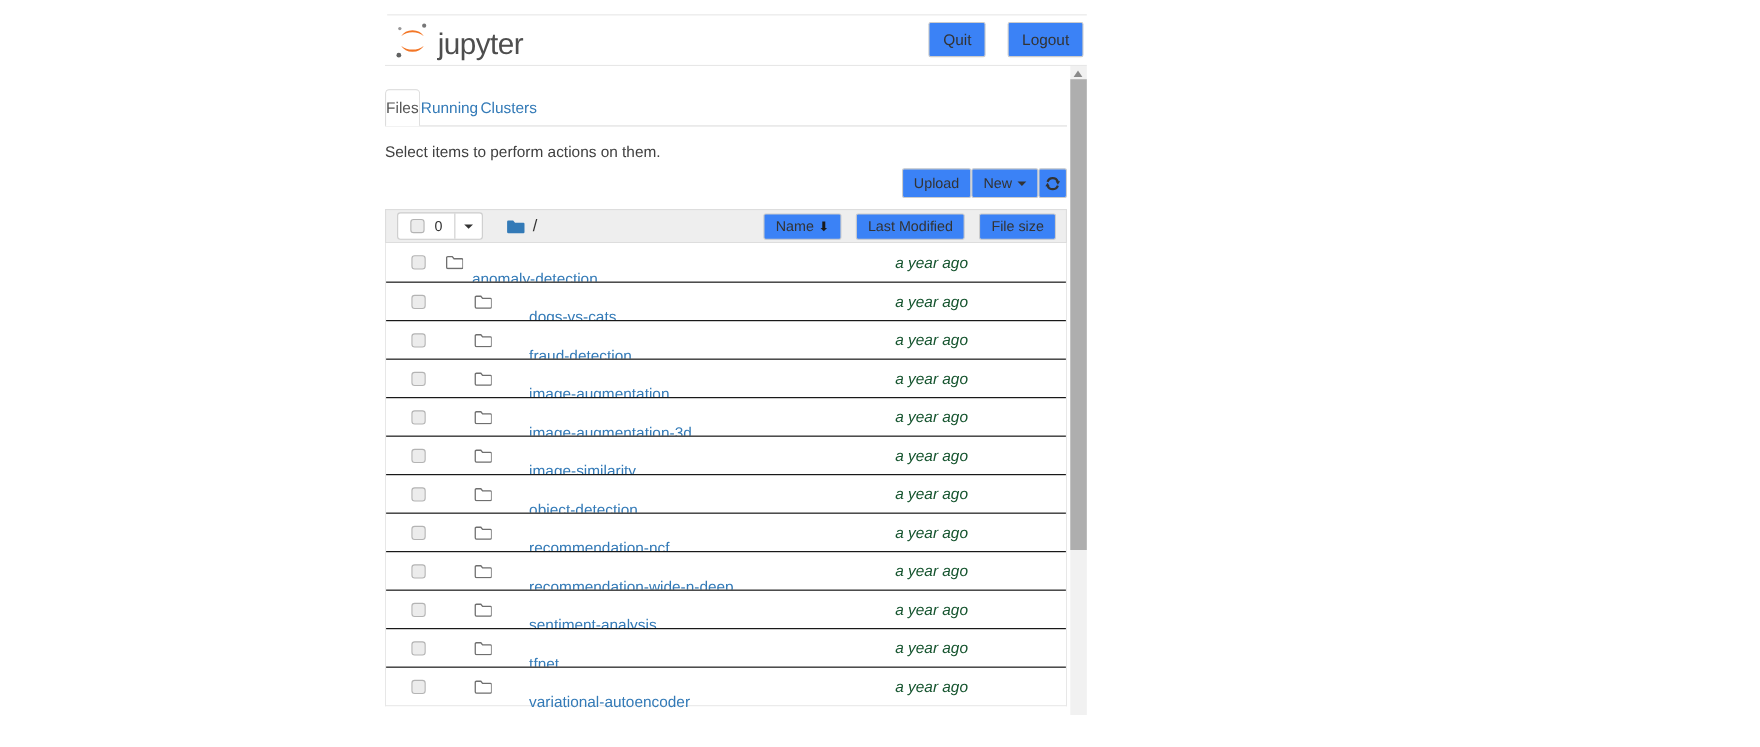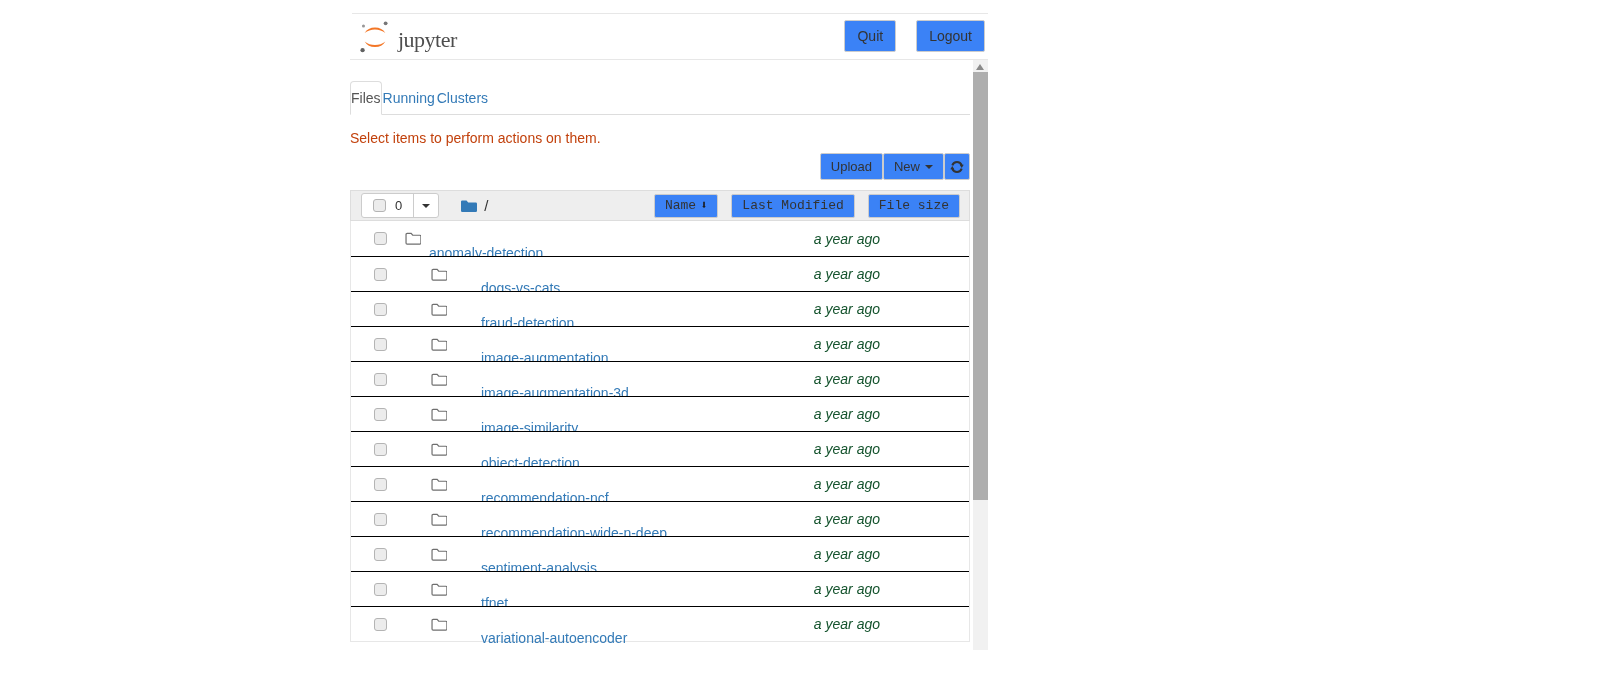--- a/index.html
+++ b/index.html
@@ -5,36 +5,36 @@
   * { margin:0; padding:0; box-sizing:border-box; }
   html,body { width:1600px; height:679px; background:#fff; overflow:hidden;
               font-family:"Liberation Sans", sans-serif; }
   #app { position:absolute; left:350px; top:0; width:638px; height:679px; }
 
   
   .top-rule { position:absolute; top:13px; left:2px; right:0; border-top:1px solid #e7e7e7; }
   .site-header { position:absolute; top:13px; left:0; width:638px; height:47px;
                  border-bottom:1px solid #e7e7e7; }
   .logo { position:absolute; left:7px; top:6px; display:flex; align-items:center; cursor:pointer; }
-  .logo-text { font-size:22px; color:#4e4e4e; letter-spacing:-0.5px; margin-left:5px; margin-top:2px;font-family:Liberation Serif, serif; }
+  .logo-text { font-size:27px; color:#4e4e4e; letter-spacing:-0.5px; margin-left:5px; margin-top:2px; }
   .header-buttons { position:absolute; right:3px; top:7px; display:flex; gap:20px; }
   .btn { background:#3b82f6; border:1px solid #ccc; border-radius:2px; color:#333;
          font-family:"Liberation Sans", sans-serif; cursor:pointer; }
   .hdr-btn { font-size:14px; padding:6px 12px; height:32px; }
 
   
   .page { position:absolute; left:0; top:60px; width:620px; }
 
   
   .tab-bar { margin-top:21px; display:flex; border-bottom:1px solid #ddd; }
   .tab { padding:8px 0; font-size:14px; color:#337ab7; cursor:pointer;
          border:1px solid transparent; border-radius:4px 4px 0 0; margin-bottom:-1px; }
   .tab.active { background:#fff; color:#555; border-color:#ddd #ddd #fff; cursor:default; }
 
-  .select-message { margin-top:15px; font-size:14px; color:#c2410c; }
+  .select-message { margin-top:15px; font-size:14px; color:#404040; }
 
   
   .action-row { margin-top:7px; display:flex; justify-content:flex-end; align-items:center; gap:0; }
   .sm-btn { font-size:13px; height:27px; padding:0 10px; display:flex; align-items:center; gap:5px; }
   .caret { width:0; height:0; border-left:4px solid transparent; border-right:4px solid transparent;
            border-top:4px solid #333; display:inline-block; }
 
   
   .list { margin-top:10px; }
   .list-header { height:31px; background:#eee; border:1px solid #ddd;
@@ -43,21 +43,21 @@
                   border:1px solid #ccc; border-radius:3px; }
   .sg-left { display:flex; align-items:center; gap:9px; padding:0 11px; cursor:pointer; }
   .sg-right { display:flex; align-items:center; padding:0 8px; border-left:1px solid #ccc; cursor:pointer; }
   .count { font-size:13px; color:#333; }
   .checkbox { width:13px; height:13px; background:#ececec; border:1px solid #b4b4b4;
               border-radius:3px; display:inline-block; cursor:pointer; }
   .crumb { display:flex; align-items:center; margin-left:21px; }
   .crumb-slash { margin-left:7px; font-size:15px; color:#333; cursor:pointer; }
   .spacer { flex:1; }
   .sort-buttons { display:flex; gap:13px; }
-  .sort-btn { font-size:13px; height:24px; padding:0 10px; display:flex; align-items:center; gap:4px;font-family:Liberation Mono, monospace; }
+  .sort-btn { font-size:13px; height:24px; padding:0 10px; display:flex; align-items:center; gap:4px; }
   .sort-arrow { font-size:12px; color:#1a1a1a; }
 
   
   .list-rows { border:1px solid #e7e7e7; border-top:none; }
   .row { height:35px; display:flex; align-items:center; position:relative; background:#fff; }
   .row + .row { border-top:1px solid #000000;gap:26px; }
   .row .checkbox { margin-left:23px; }
   .row-folder { margin-left:18px; display:flex; }
   .file-link { margin-left:8px; font-size:14px; color:#337ab7; text-decoration:none; cursor:pointer;margin-top:28px; }
   .mod-time { position:absolute; right:89px; font-size:14px; color:#14532d;font-style:italic; }

